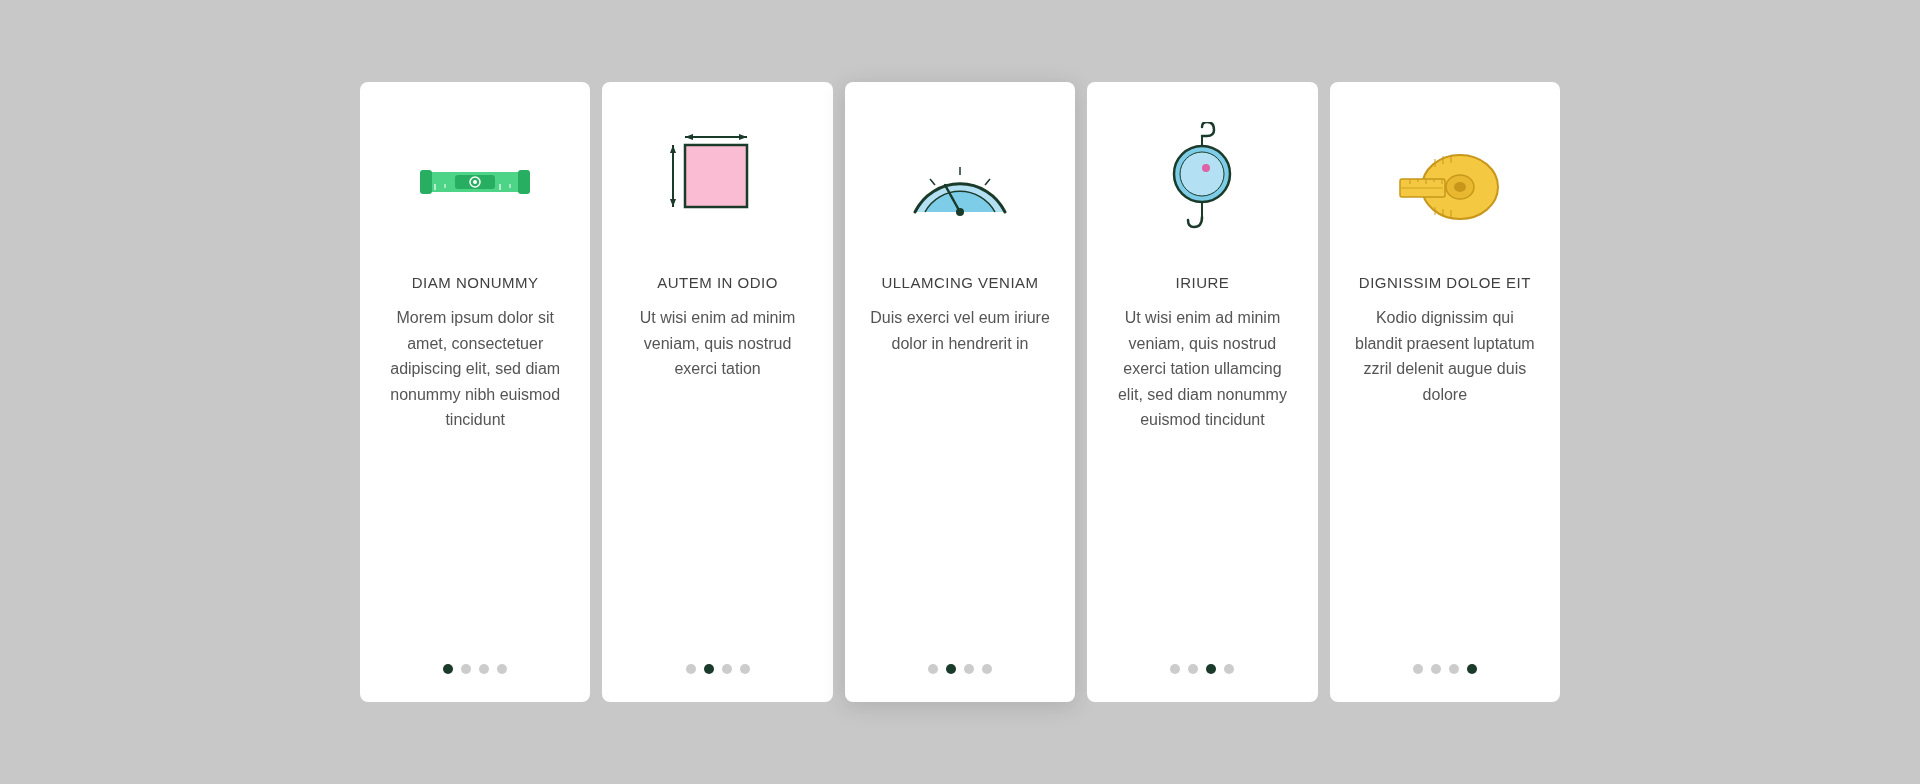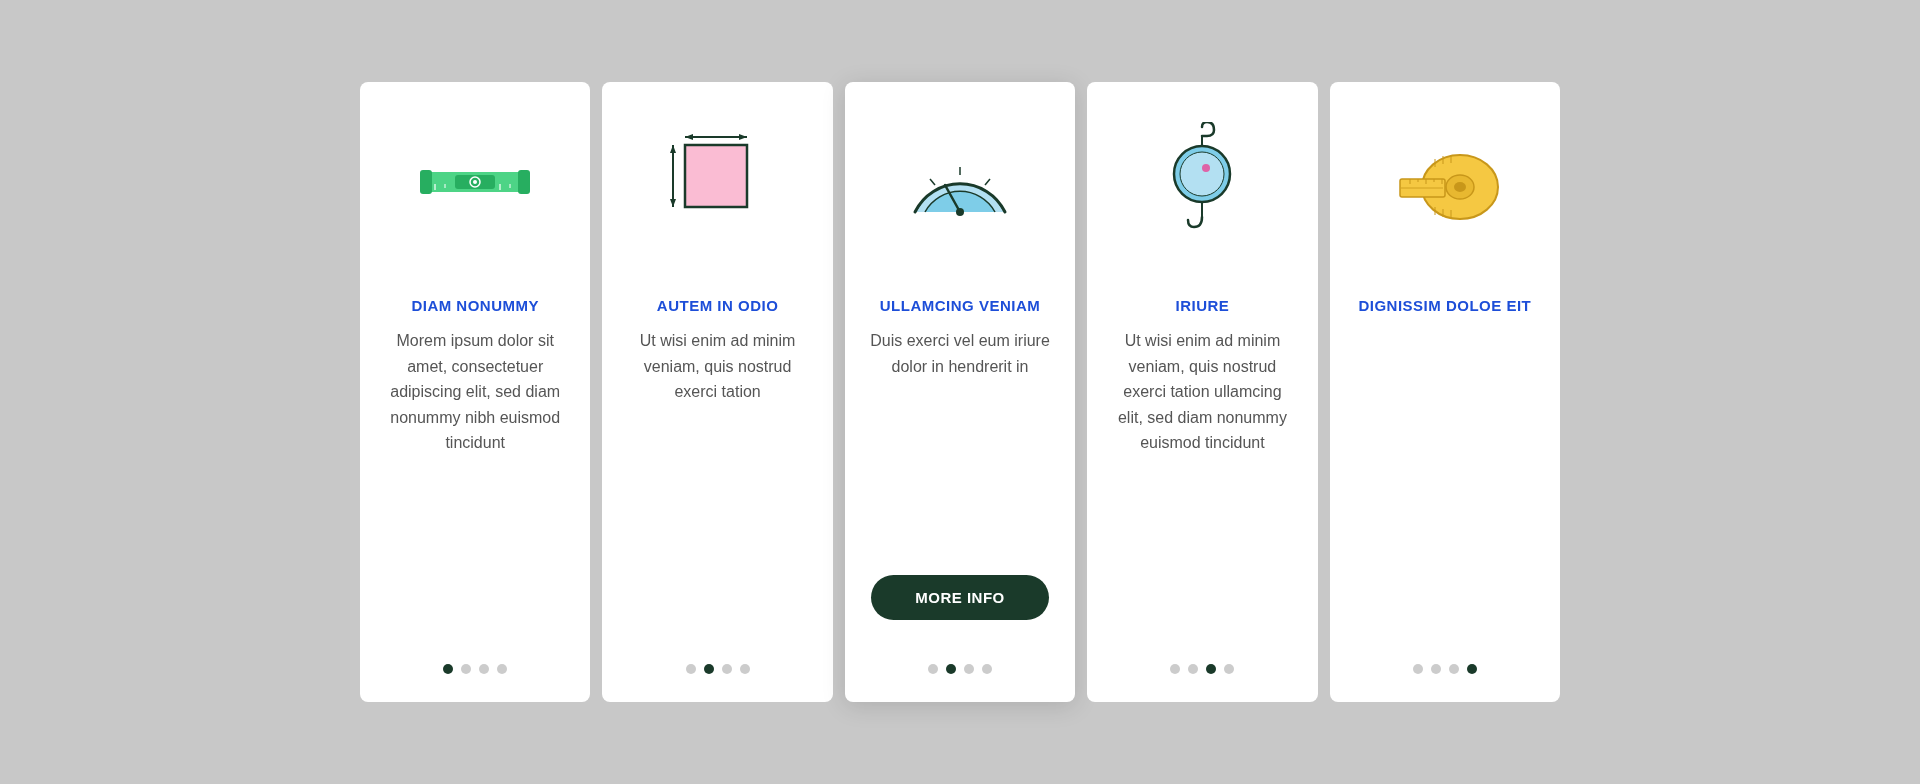--- a/index.html
+++ b/index.html
@@ -35,27 +35,26 @@
     .card-icon {
       width: 120px;
       height: 120px;
       display: flex;
       align-items: center;
       justify-content: center;
       margin-bottom: 32px;
     }
     .card-title {
       font-size: 15px;
-      font-weight: 700;
-      color: #1d4ed8;
+      font-weight: 400;
+      color: #404040;
       text-align: center;
       margin-bottom: 14px;
       letter-spacing: 0.5px;
       text-transform: uppercase;
-      margin-top: 23px;
     }
     .card-text {
       font-size: 16px;
       color: #555;
       text-align: center;
       line-height: 1.6;
       flex: 1;
     }
     .more-info-btn {
       background: #1a3a2a;
@@ -163,21 +162,20 @@
         <line x1="90" y1="42" x2="85" y2="48" stroke="#1a3a2a" stroke-width="1.5"></line>
         <line x1="105" y1="75" x2="100" y2="68" stroke="#1a3a2a" stroke-width="1.5"></line>
 
         <line x1="60" y1="75" x2="45" y2="48" stroke="#1a3a2a" stroke-width="2.5" stroke-linecap="round"></line>
 
         <circle cx="60" cy="75" r="4" fill="#1a3a2a"></circle>
       </svg>
     </div>
     <div class="card-title">ULLAMCING VENIAM</div>
     <div class="card-text">Duis exerci vel eum iriure dolor in hendrerit in</div>
-    <button class="more-info-btn">MORE INFO</button>
     <div class="dots">
       <div class="dot"></div>
       <div class="dot active"></div>
       <div class="dot"></div>
       <div class="dot"></div>
     </div>
   </div>
 
   <div class="card">
     <div class="card-icon">
@@ -229,20 +227,21 @@
 
         <line x1="50" y1="22" x2="50" y2="30" stroke="#c8971a" stroke-width="1"></line>
         <line x1="58" y1="19" x2="58" y2="27" stroke="#c8971a" stroke-width="1"></line>
         <line x1="66" y1="18" x2="66" y2="26" stroke="#c8971a" stroke-width="1"></line>
         <line x1="50" y1="70" x2="50" y2="78" stroke="#c8971a" stroke-width="1"></line>
         <line x1="58" y1="72" x2="58" y2="80" stroke="#c8971a" stroke-width="1"></line>
         <line x1="66" y1="73" x2="66" y2="80" stroke="#c8971a" stroke-width="1"></line>
       </svg>
     </div>
     <div class="card-title">DIGNISSIM DOLOE EIT</div>
+    <div class="card-text">Kodio dignissim qui blandit praesent luptatum zzril delenit augue duis dolore</div>
     <div class="dots">
       <div class="dot"></div>
       <div class="dot"></div>
       <div class="dot"></div>
       <div class="dot active"></div>
     </div>
   </div>
 
 </div>
 

